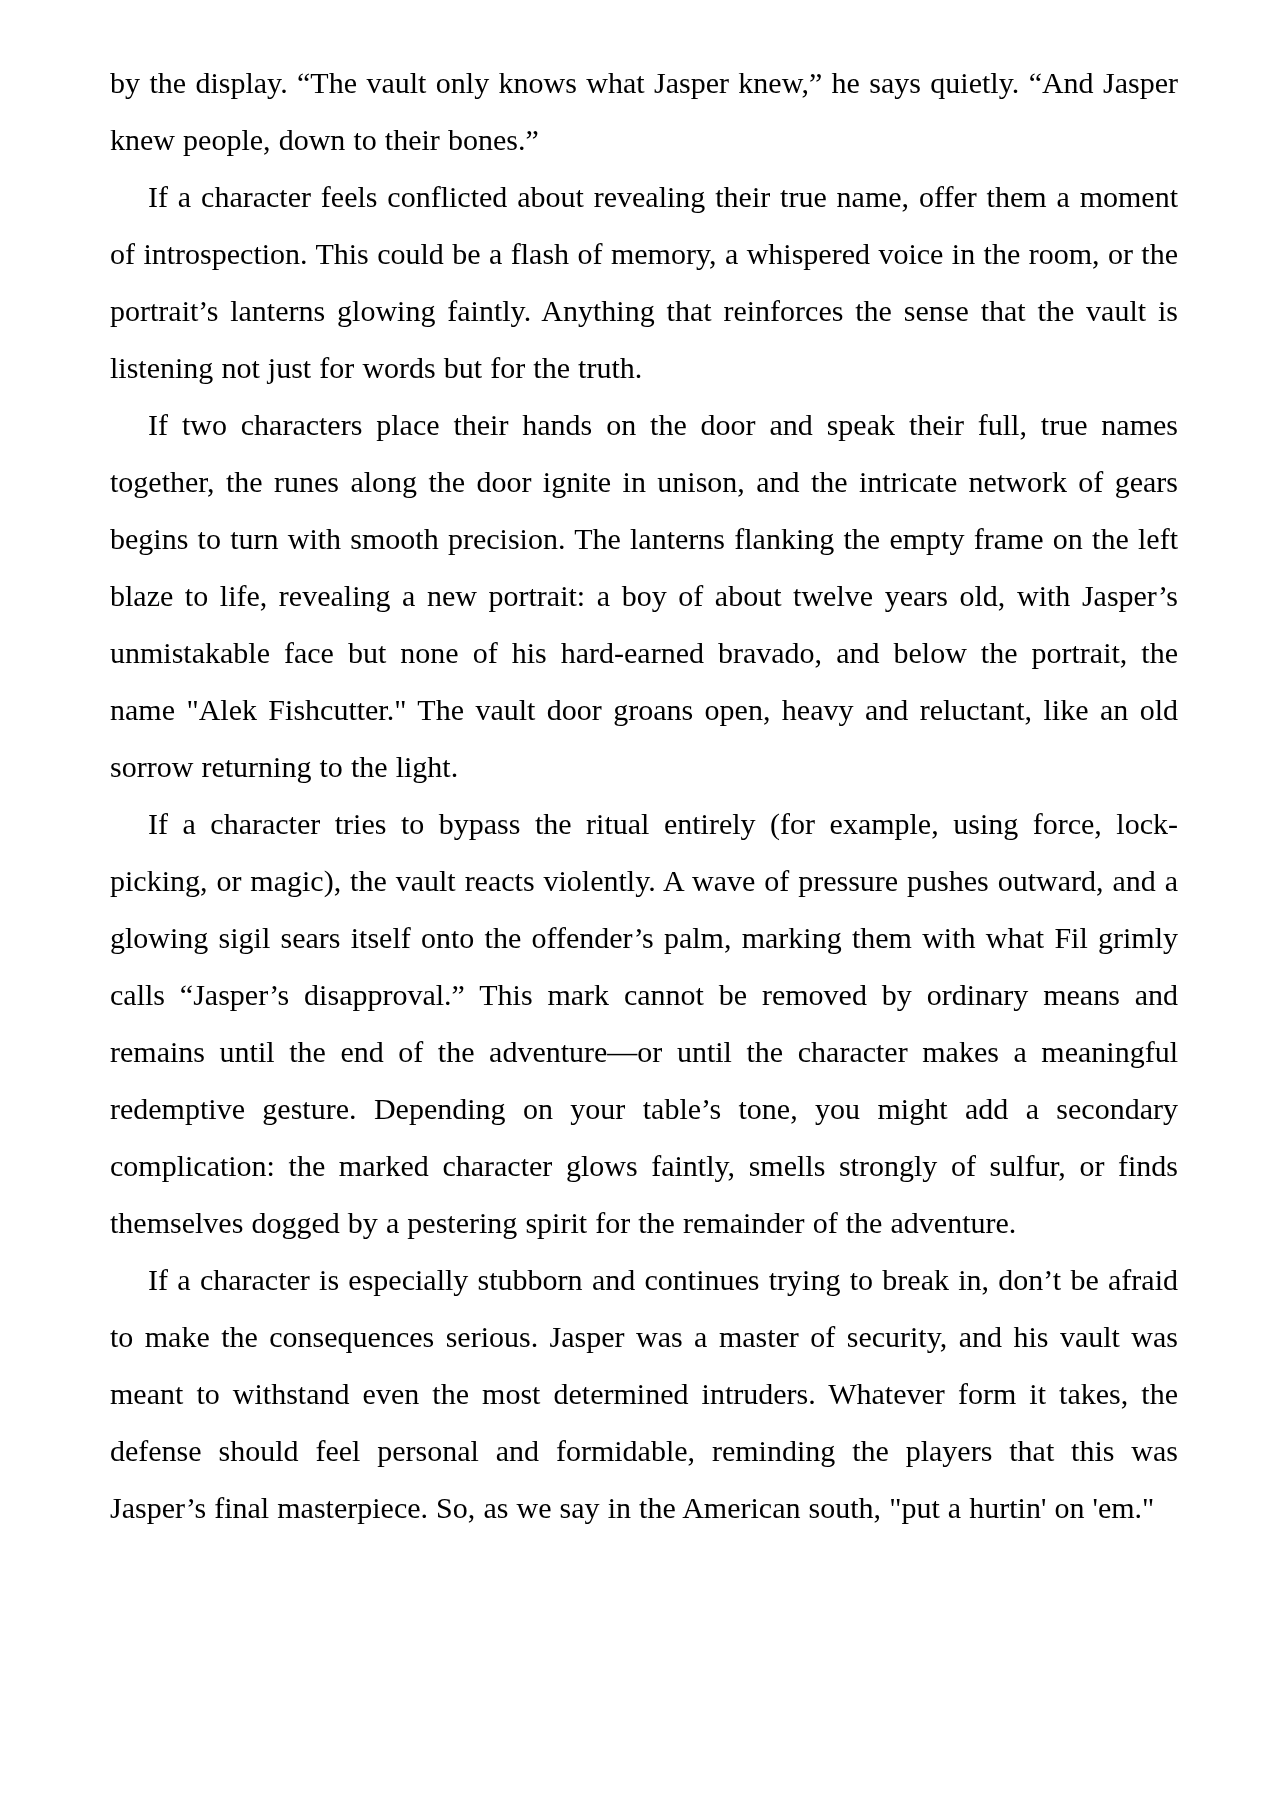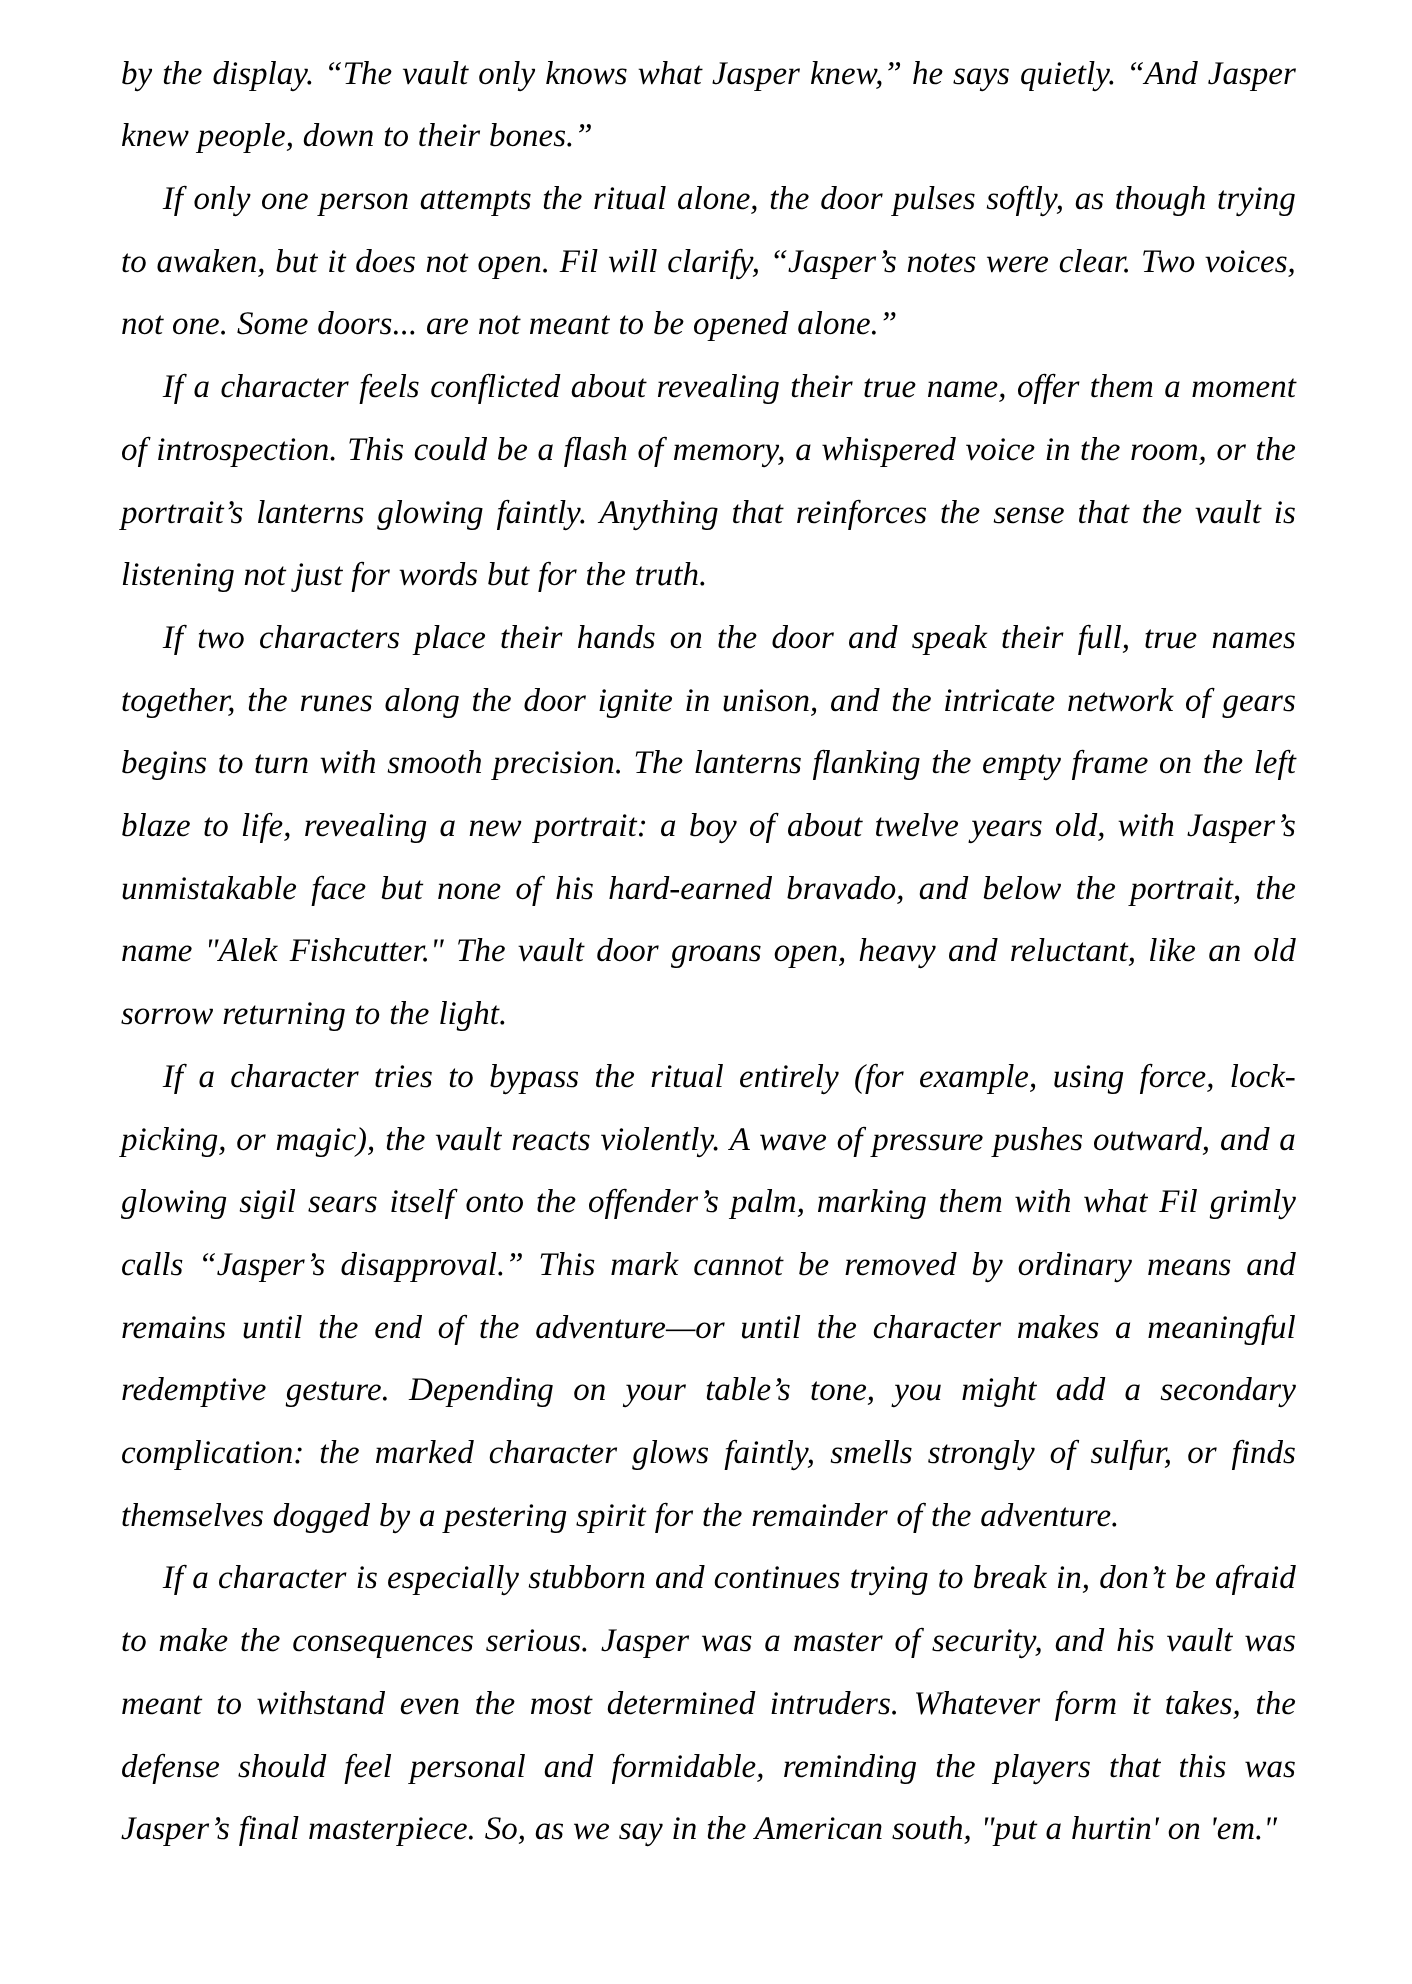--- a/index.html
+++ b/index.html
@@ -10,41 +10,39 @@
   body {
     width: 1284px;
     height: 1804px;
     overflow: hidden;
     font-family: "Liberation Serif", "DejaVu Serif", serif;
   }
   .page {
     box-sizing: border-box;
     width: 1284px;
     height: 1804px;
-    padding: 38px 106px 0 110px;
+    padding: 54px 106px 0 110px;
     background: #ffffff;
     color: #000000;
-    font-style: italic;
   }
   .page p {
     margin: 0;
     font-size: 30px;
     line-height: 57px;
     text-align: justify;
     text-indent: 38px;
     color: #000000;
     word-spacing: 0.02em;
   }
   .page p.continuation {
     text-indent: 0;
   }
 </style>
 </head>
 <body>
 
 <div class="page">
   <p class="continuation">by the display. “The vault only knows what Jasper knew,” he says quietly. “And Jasper knew people, down to their bones.”</p>
-  <p>If only one person attempts the ritual alone, the door pulses softly, as though trying to awaken, but it does not open. Fil will clarify, “Jasper’s notes were clear. Two voices, not one. Some doors... are not meant to be opened alone.”</p>
   <p>If a character feels conflicted about revealing their true name, offer them a moment of introspection. This could be a flash of memory, a whispered voice in the room, or the portrait’s lanterns glowing faintly. Anything that reinforces the sense that the vault is listening not just for words but for the truth.</p>
   <p>If two characters place their hands on the door and speak their full, true names together, the runes along the door ignite in unison, and the intricate network of gears begins to turn with smooth precision. The lanterns flanking the empty frame on the left blaze to life, revealing a new portrait: a boy of about twelve years old, with Jasper’s unmistakable face but none of his hard-earned bravado, and below the portrait, the name "Alek Fishcutter." The vault door groans open, heavy and reluctant, like an old sorrow returning to the light.</p>
   <p>If a character tries to bypass the ritual entirely (for example, using force, lock-picking, or magic), the vault reacts violently. A wave of pressure pushes outward, and a glowing sigil sears itself onto the offender’s palm, marking them with what Fil grimly calls “Jasper’s disapproval.” This mark cannot be removed by ordinary means and remains until the end of the adventure—or until the character makes a meaningful redemptive gesture. Depending on your table’s tone, you might add a secondary complication: the marked character glows faintly, smells strongly of sulfur, or finds themselves dogged by a pestering spirit for the remainder of the adventure.</p>
   <p>If a character is especially stubborn and continues trying to break in, don’t be afraid to make the consequences serious. Jasper was a master of security, and his vault was meant to withstand even the most determined intruders. Whatever form it takes, the defense should feel personal and formidable, reminding the players that this was Jasper’s final masterpiece. So, as we say in the American south, "put a hurtin' on 'em."</p>
 </div>
 
 </body></html>

